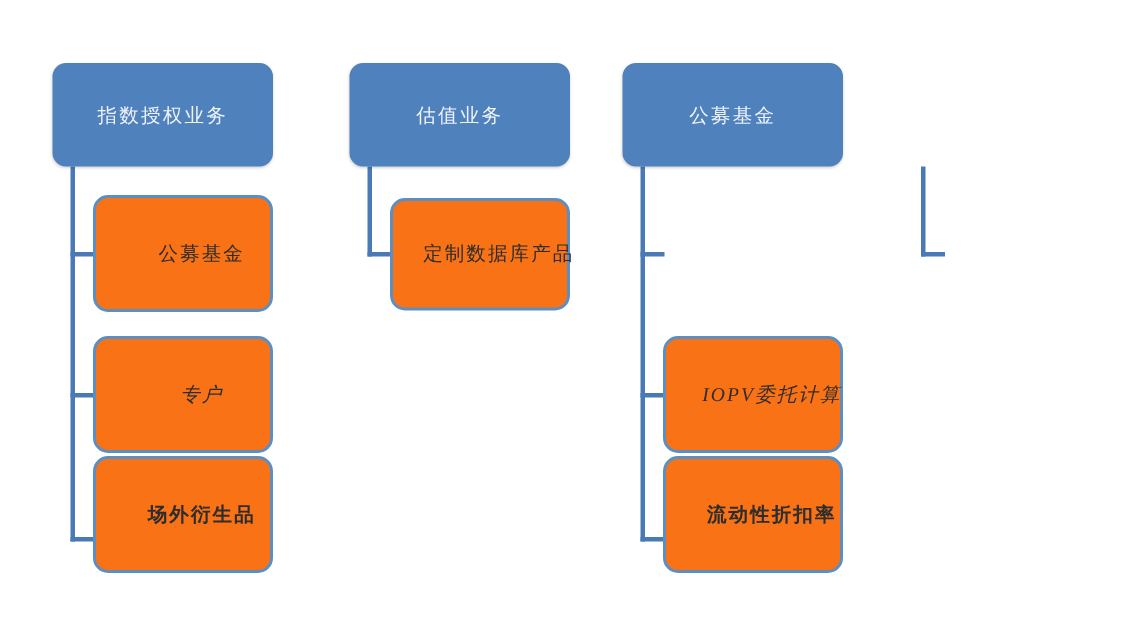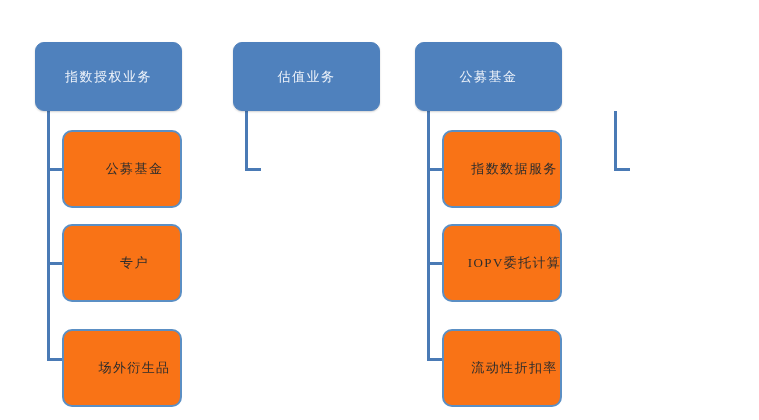--- a/index.html
+++ b/index.html
@@ -72,22 +72,22 @@
   }
   .node-child .node-label {
     color: #2d2d2d;
     font-size: 13px;
     letter-spacing: 1.4px;
     line-height: 1.25;
     white-space: nowrap;
   }
 
   .child-pos-0 { top: 130px; }
-  .child-pos-1 { top: 224px; }
-  .child-pos-2 { top: 329px; }
+  .child-pos-1 { top: 224px; font-style: italic; }
+  .child-pos-2 { top: 304px; font-weight: bold; }
 
   
   .col-2 .node-child,
   .col-4 .node-child { left: 62px; width: 120px; height: 75px; top: 132px; }
 
   
   .trunk {
     position: absolute;
     left: 47px;
     width: 3px;
@@ -136,35 +136,35 @@
   </div>
 
   <div class="column col-2">
     <div class="trunk trunk-1"></div>
     <div class="branch branch-pos-0"></div>
 
     <div class="node-header">
       <span class="node-label">估值业务</span>
     </div>
 
+    <div class="node-child">
+      <span class="node-label">定制数据库产品</span>
+    </div>
   </div>
 
   <div class="column col-3">
     <div class="trunk trunk-3"></div>
     <div class="branch branch-pos-0"></div>
     <div class="branch branch-pos-1"></div>
     <div class="branch branch-pos-2"></div>
 
     <div class="node-header">
       <span class="node-label">公募基金</span>
     </div>
 
-    <div class="node-child child-pos-0">
-      <span class="node-label">指数数据服务</span>
-    </div>
     <div class="node-child child-pos-2">
       <span class="node-label">流动性折扣率</span>
     </div>
     <div class="node-child child-pos-1">
       <span class="node-label">IOPV委托计算</span>
     </div>
   </div>
 
   <div class="column col-4">
     <div class="trunk trunk-1"></div>

